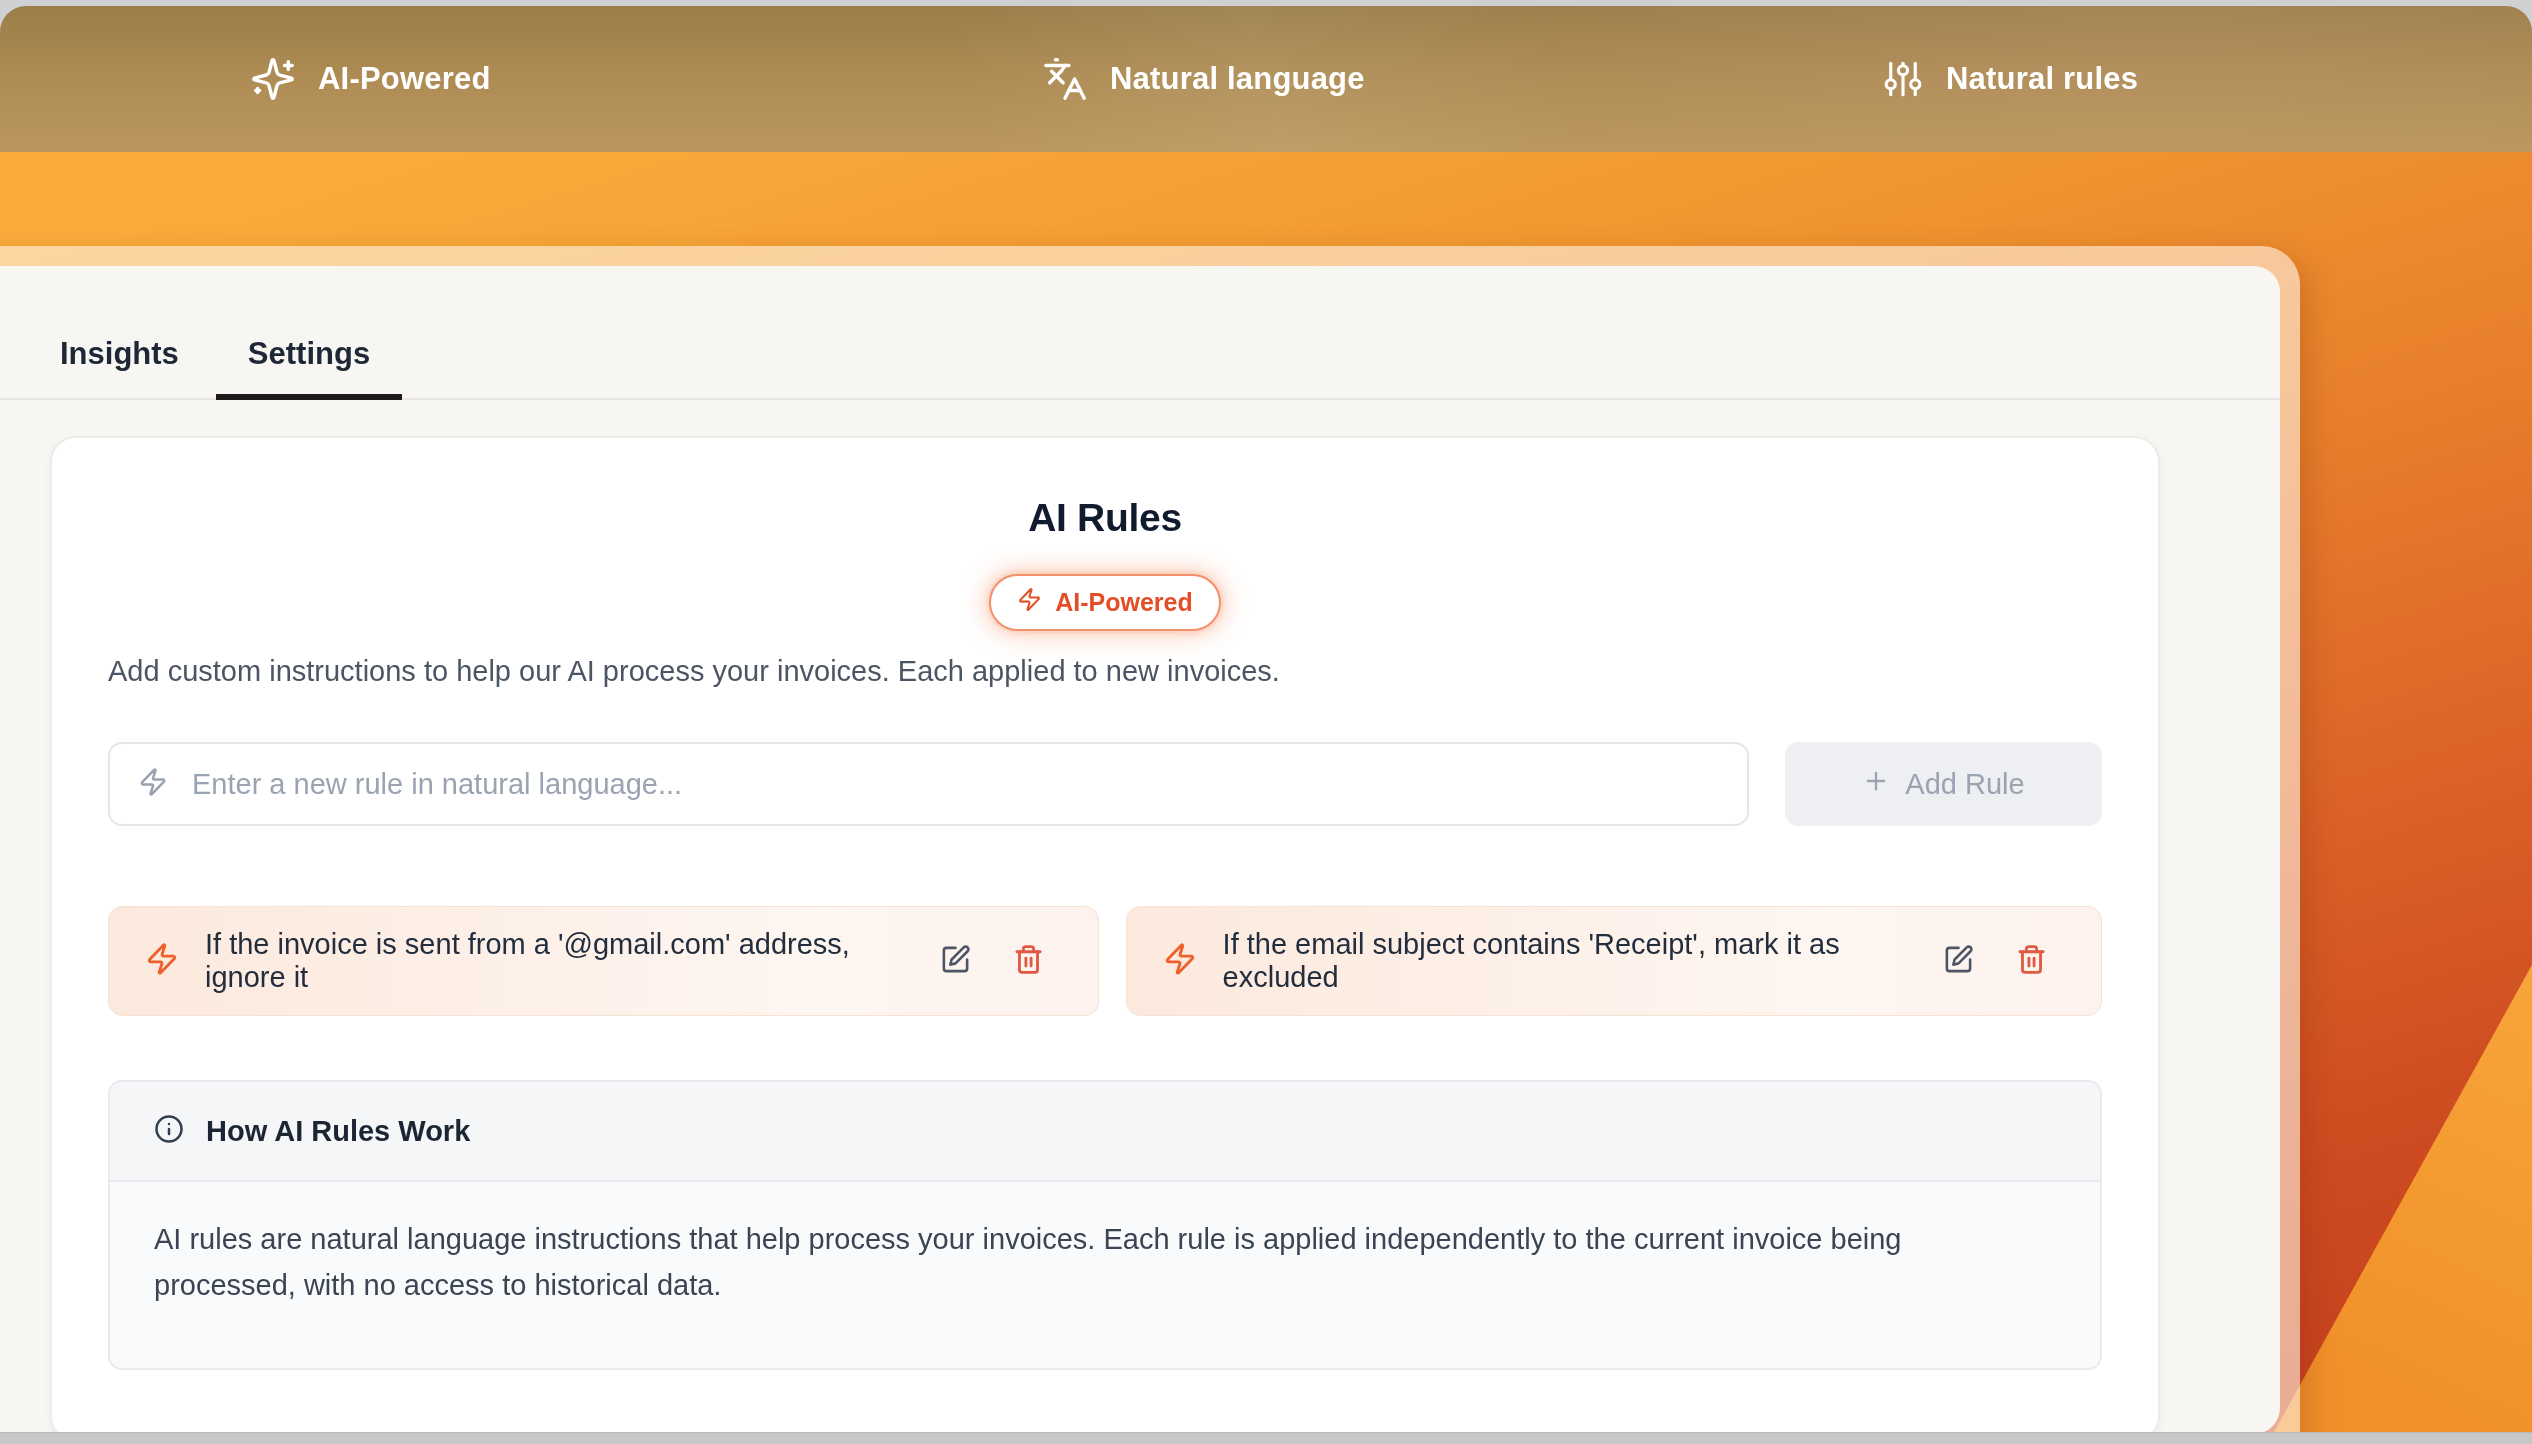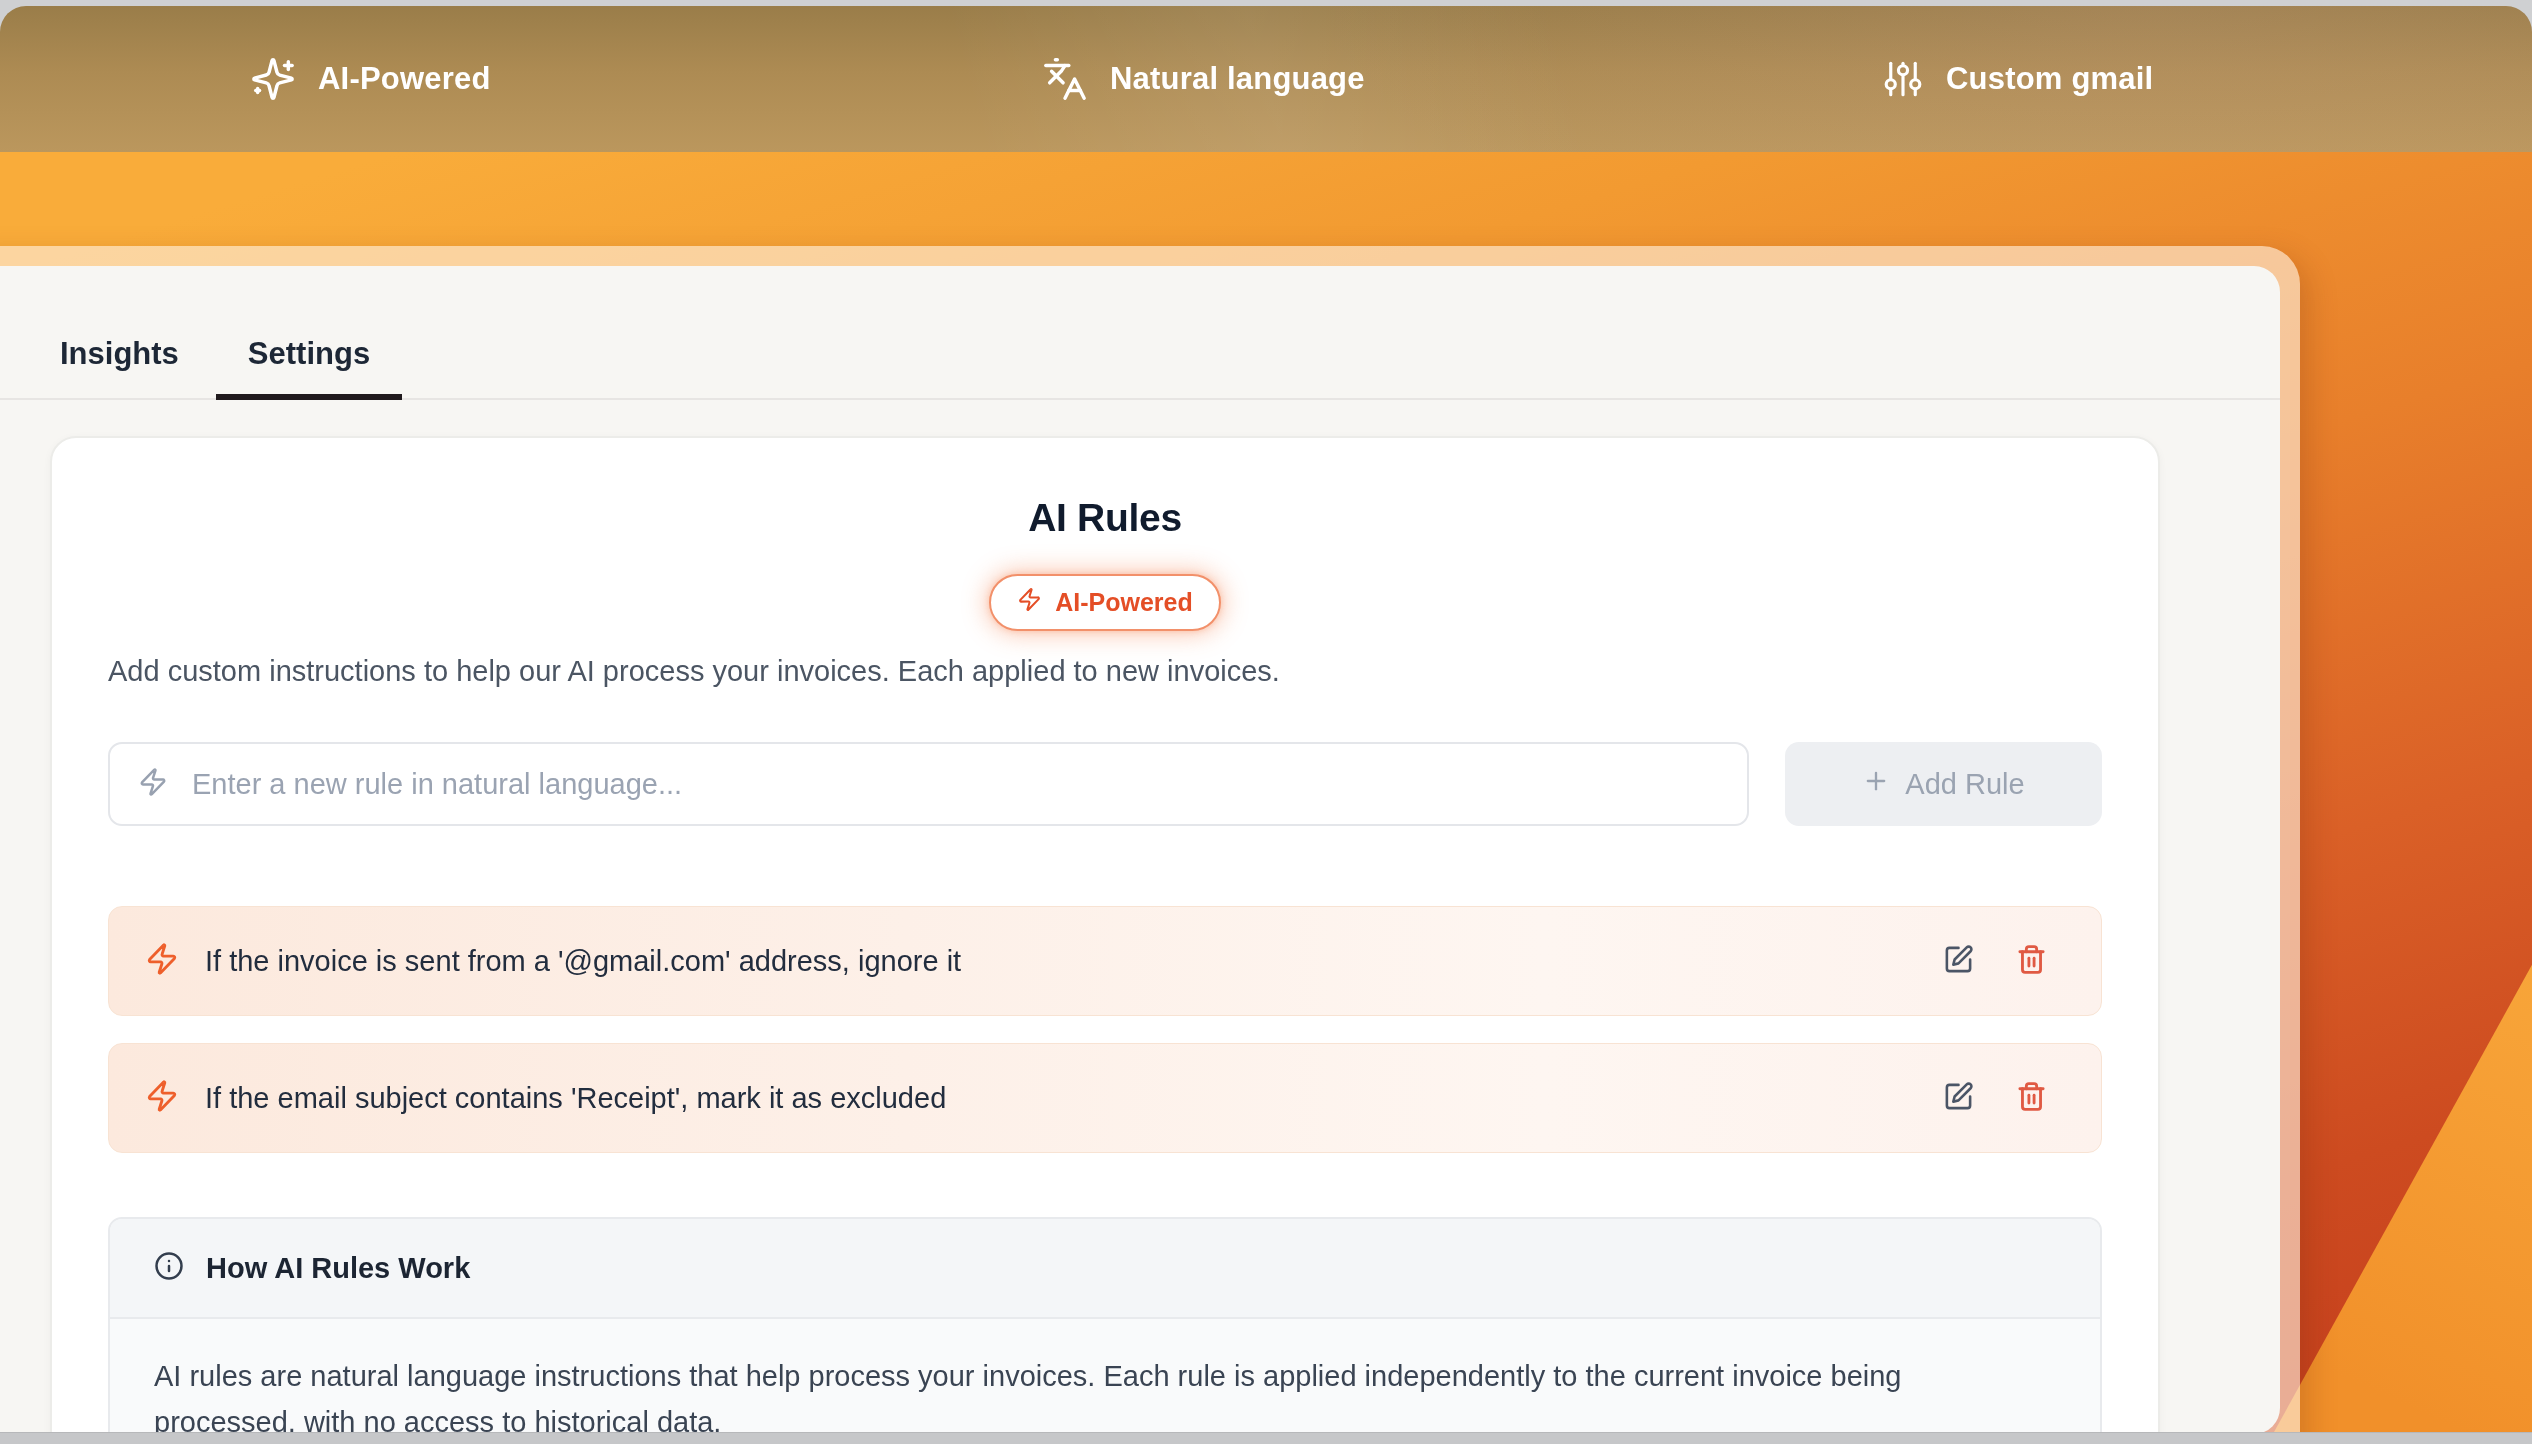--- a/index.html
+++ b/index.html
@@ -53,21 +53,21 @@
   .input-row{margin-top:54px;display:flex;gap:36px;}
   .rule-input{flex:1;height:84px;background:#fff;border:2px solid #e4e6ea;border-radius:14px;
     display:flex;align-items:center;gap:22px;padding:0 28px;}
   .rule-input svg{color:#98a1b0;flex:none;}
   .rule-input input{flex:1;border:none;outline:none;background:transparent;font-size:29px;color:#2c3545;}
   .rule-input input::placeholder{color:#9aa3b2;}
   .add-btn{width:317px;height:84px;background:#edeff2;border:none;border-radius:14px;
     display:flex;align-items:center;justify-content:center;gap:15px;
     color:#9aa3b1;font-size:29px;font-weight:500;cursor:pointer;}
 
-  .rules{margin-top:80px;display:flex;flex-direction:column;gap:27px;}
+  .rules{margin-top:80px;display:flex;flex-direction:row;gap:27px;}
   .rule{height:110px;border-radius:14px;border:1px solid #f8e3d3;
     background:linear-gradient(90deg,#fce9dd 0%,#fdf0e8 40%,#fef6f1 72%,#fdf2ed 100%);
     display:flex;align-items:center;gap:26px;padding:0 54px 0 36px;}
   .rule .zap-orange{color:#ee5f2b;flex:none;}
   .rule-text{font-size:29px;font-weight:500;color:#222d3e;}
   .rule-actions{margin-left:auto;display:flex;align-items:center;gap:42px;}
   .icon-btn{background:none;border:none;padding:0;cursor:pointer;display:flex;}
   .icon-btn.edit{color:#4b5566;}
   .icon-btn.del{color:#e05a43;}
 
@@ -118,21 +118,21 @@
             <circle cx="5" cy="15" r="2.6"></circle>
             <line x1="5" y1="18" x2="5" y2="21"></line>
           <line x1="12" y1="3" x2="12" y2="3.5"></line>
             <circle cx="12" cy="7" r="2.6"></circle>
             <line x1="12" y1="10" x2="12" y2="21"></line>
           <line x1="19" y1="3" x2="19" y2="12"></line>
             <circle cx="19" cy="15" r="2.6"></circle>
             <line x1="19" y1="18" x2="19" y2="21"></line>
         </svg>
       </span>
-      <span class="blabel">Custom gmail</span>
+      <span class="blabel">Natural rules</span>
     </div>
   </div>
 
   <div class="wallpaper">
     <div class="wall-tri"></div>
   </div>
 
   <div class="window-wrap">
     <div class="window">
 

